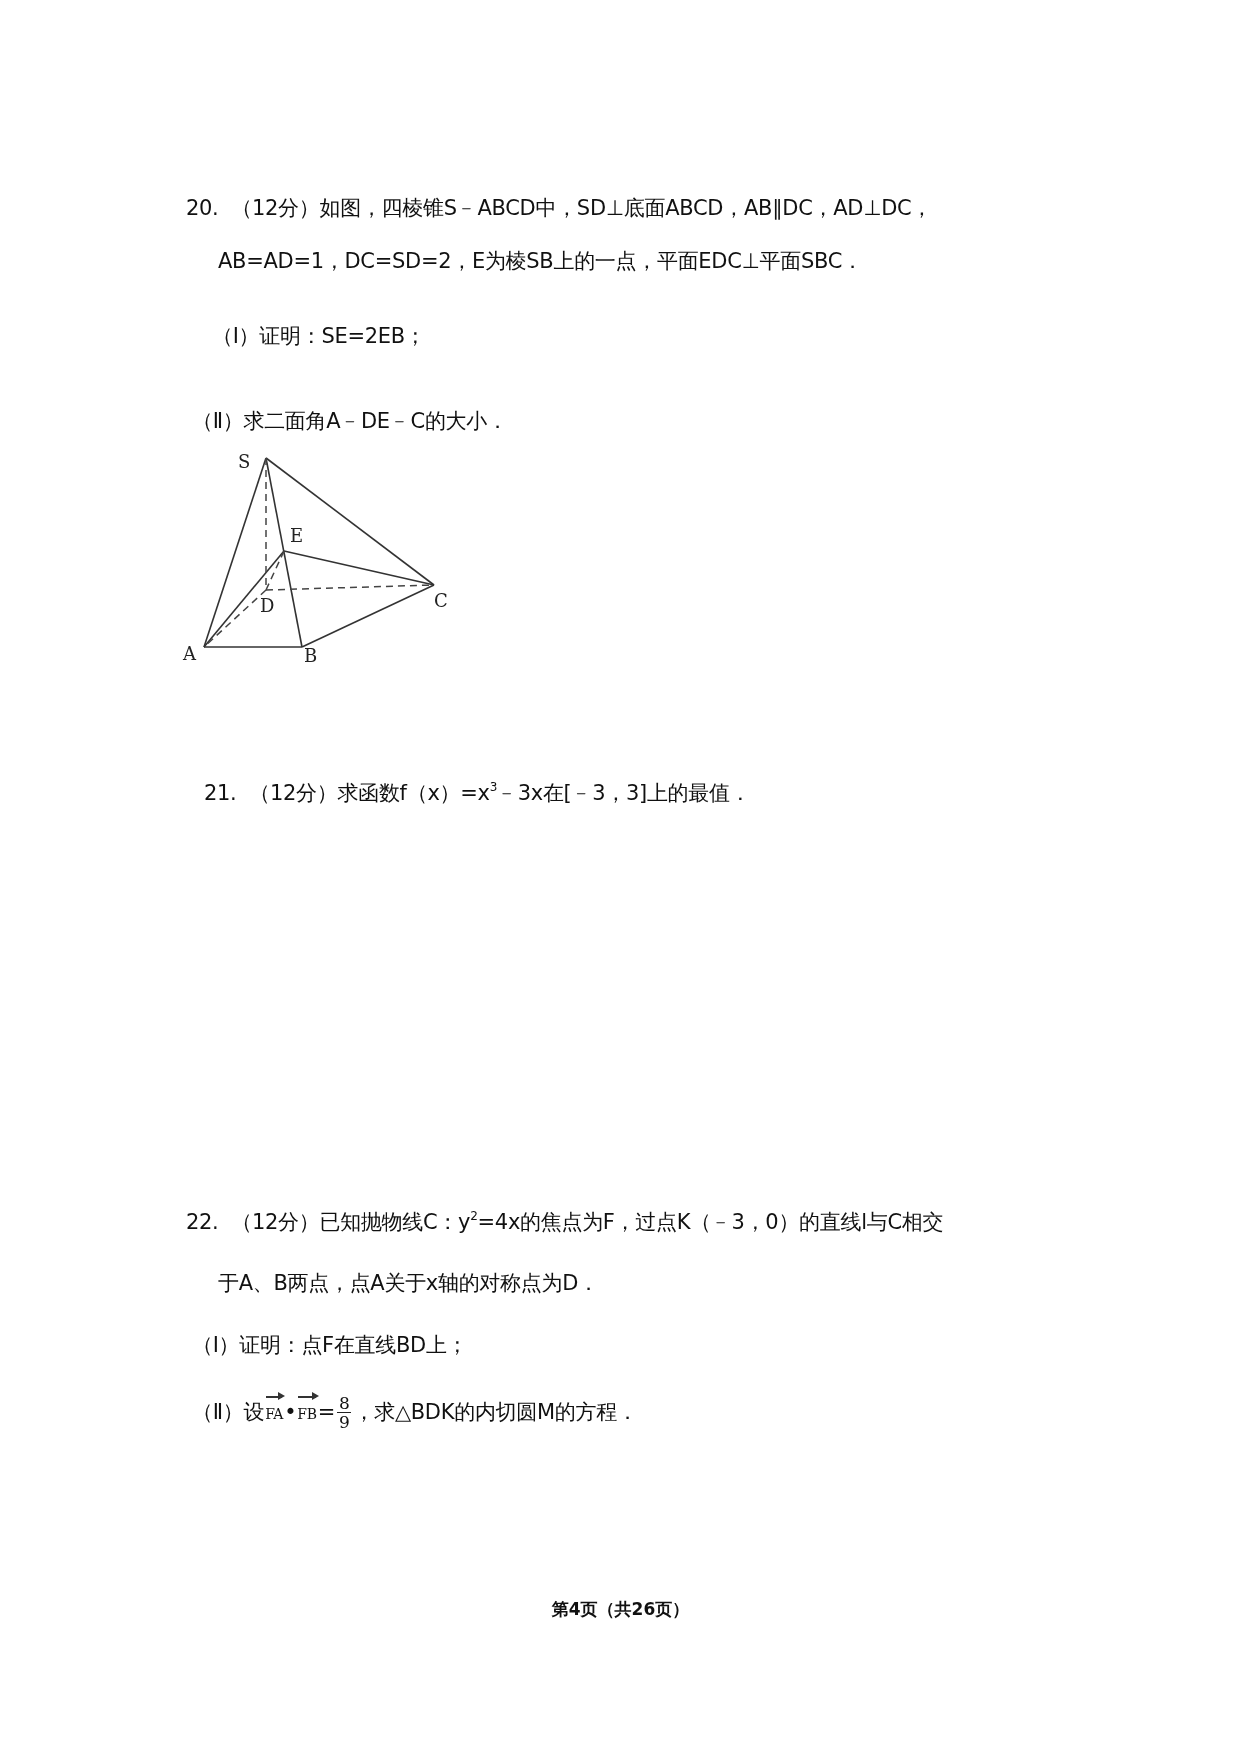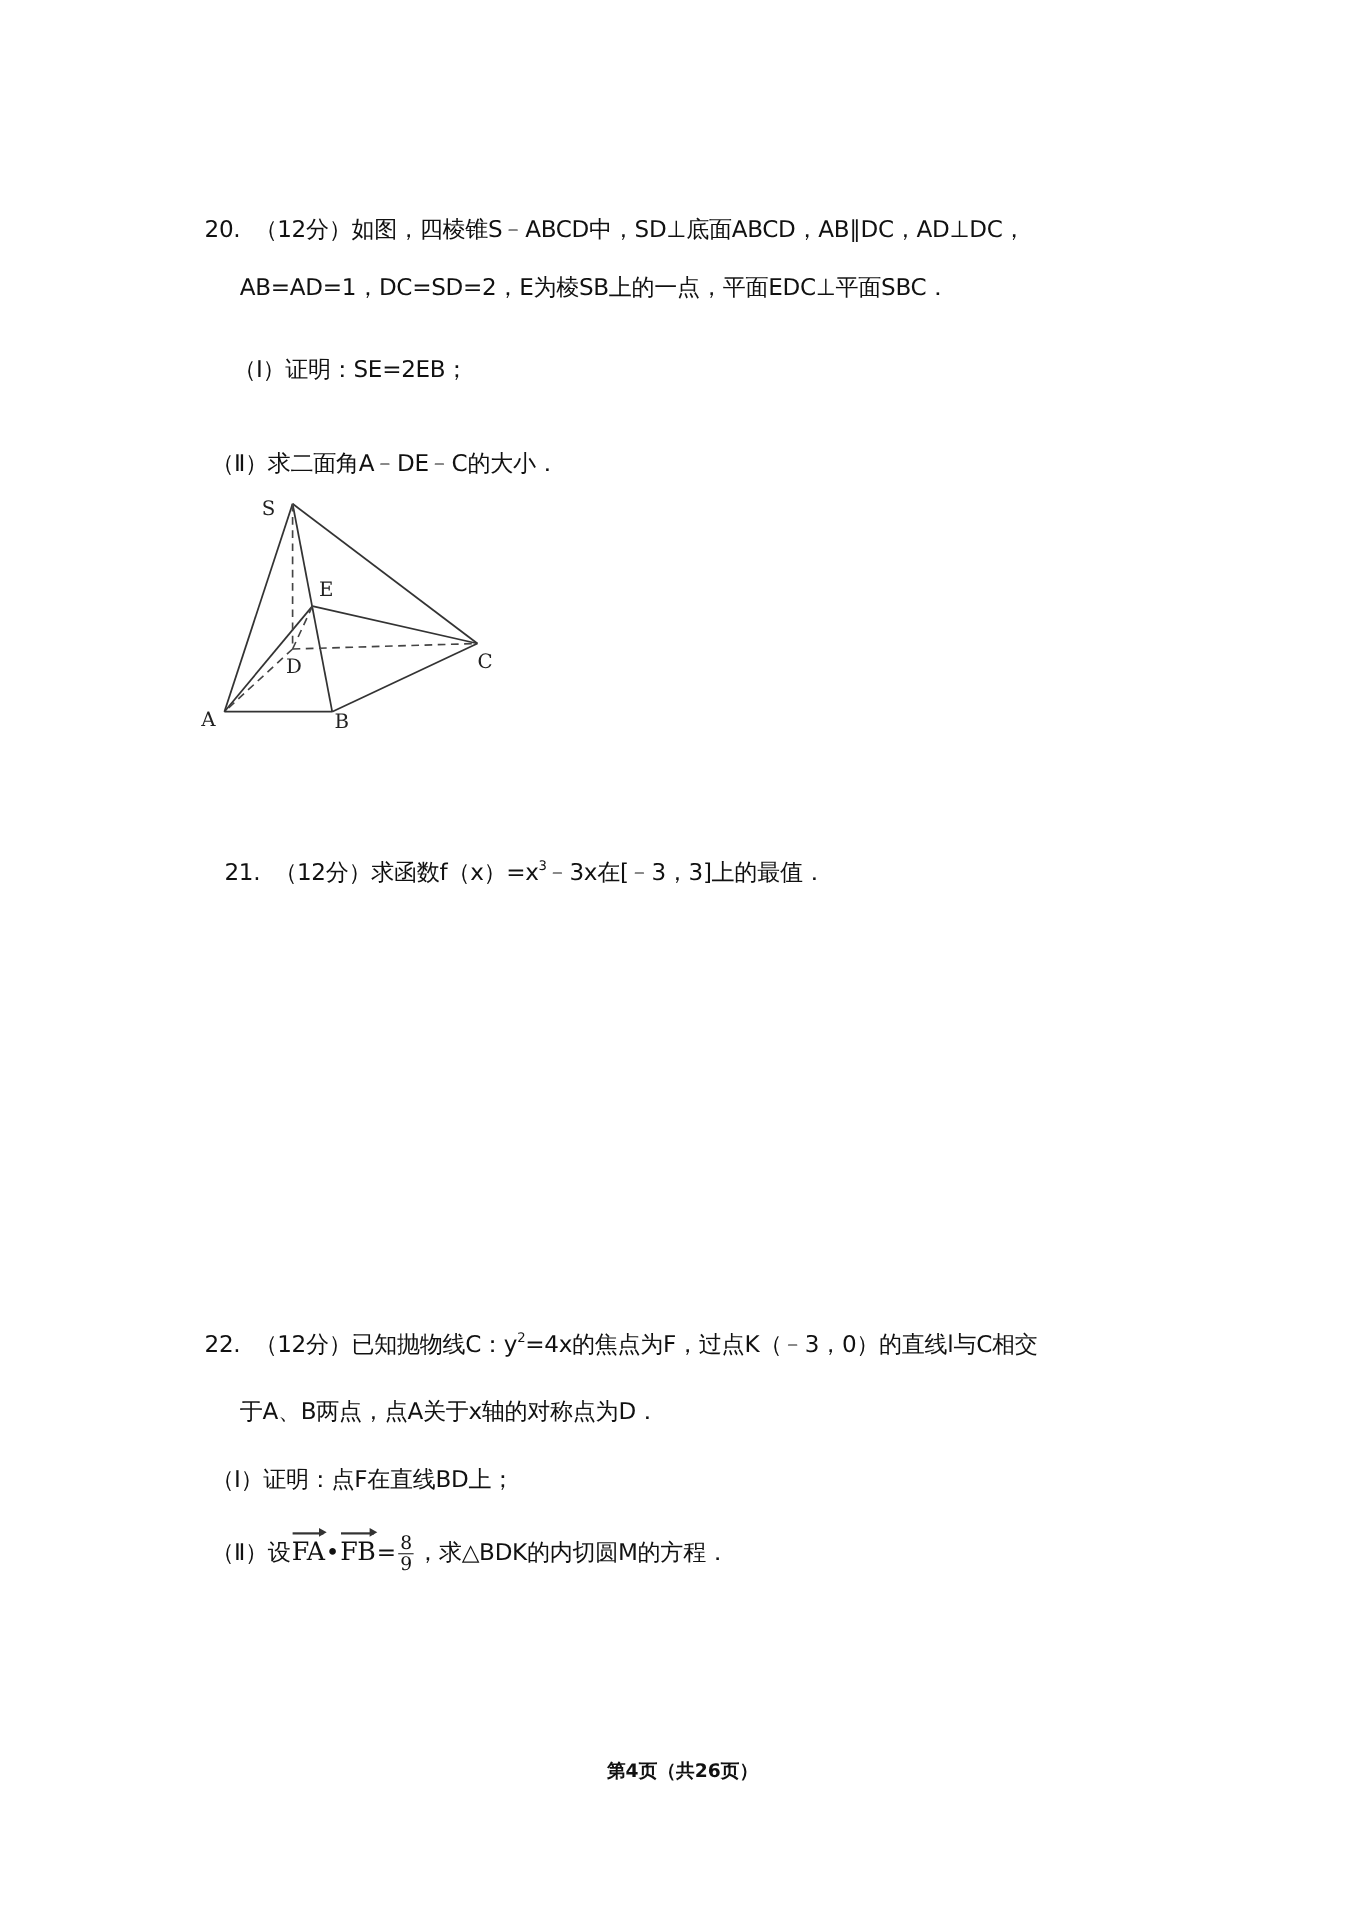--- a/index.html
+++ b/index.html
@@ -3,21 +3,21 @@
 <meta charset="utf-8">
 <style>
   html, body { margin: 0; padding: 0; background: #ffffff; }
   body { width: 1241px; height: 1754px; position: relative; overflow: hidden;
          font-family: "DejaVu Sans", "Liberation Sans", sans-serif; color: #111; }
   .line { position: absolute; font-size: 21px; line-height: 30px; white-space: nowrap; letter-spacing: -0.3px; }
   sup { font-size: 12px; vertical-align: 9px; line-height: 0; }
   .diagram { position: absolute; left: 170px; top: 440px; width: 300px; height: 230px; }
   .diagram svg { width: 300px; height: 230px; }
   .lbl { font-family: "DejaVu Serif", "Liberation Serif", serif; font-size: 18px; fill: #222; }
-  .vec { display: inline-block; position: relative; font-family: "DejaVu Serif", serif; font-size: 23px; margin: 0 1px; }
+  .vec { display: inline-block; position: relative; font-family: "DejaVu Serif", serif; font-size: 14px; margin: 0 1px; }
   .vec::before { content: ""; position: absolute; left: 1px; right: 1px; top: -3px; border-top: 2px solid #333; }
   .vec::after { content: ""; position: absolute; right: -2px; top: -7px; border-left: 7px solid #333; border-top: 4px solid transparent; border-bottom: 4px solid transparent; }
   .frac { display: inline-flex; flex-direction: column; align-items: center; vertical-align: middle; font-size: 17px; line-height: 18px; font-family: "DejaVu Serif", serif; margin: 0 2px; }
   .frac .num { border-bottom: 1.5px solid #222; padding: 0 2px; }
   .footer { position: absolute; top: 1598px; left: 0; width: 1241px; text-align: center; font-size: 17px; font-weight: bold; }
 </style>
 </head>
 <body>
 
 <div class="line" style="left:186px; top:193px;">

